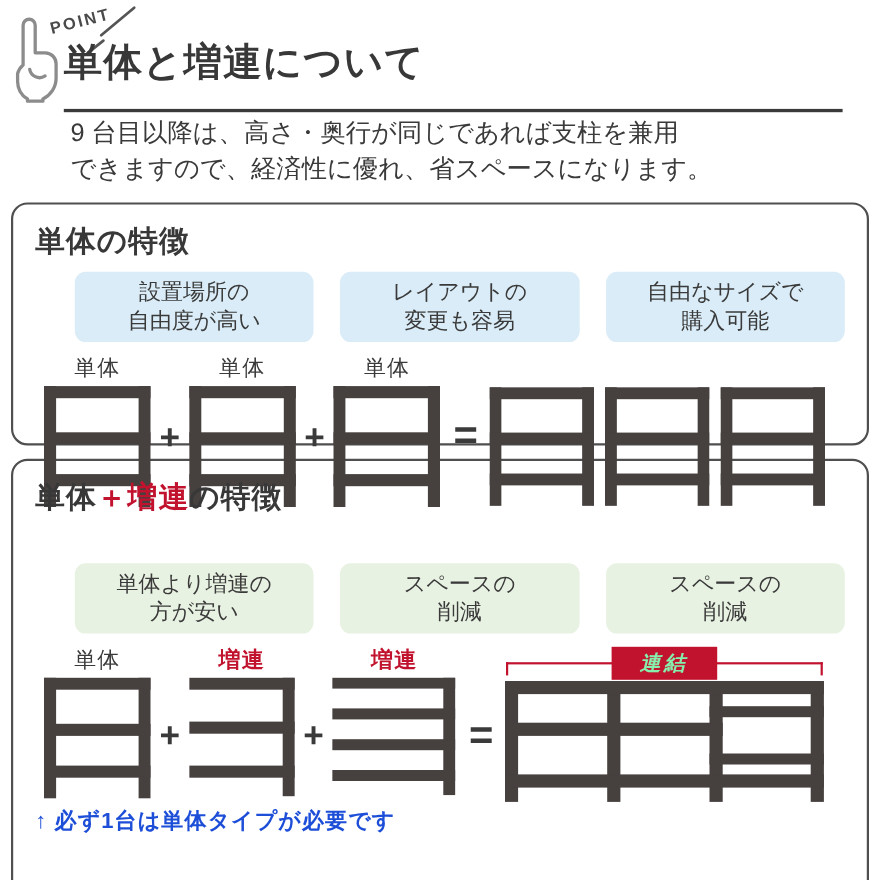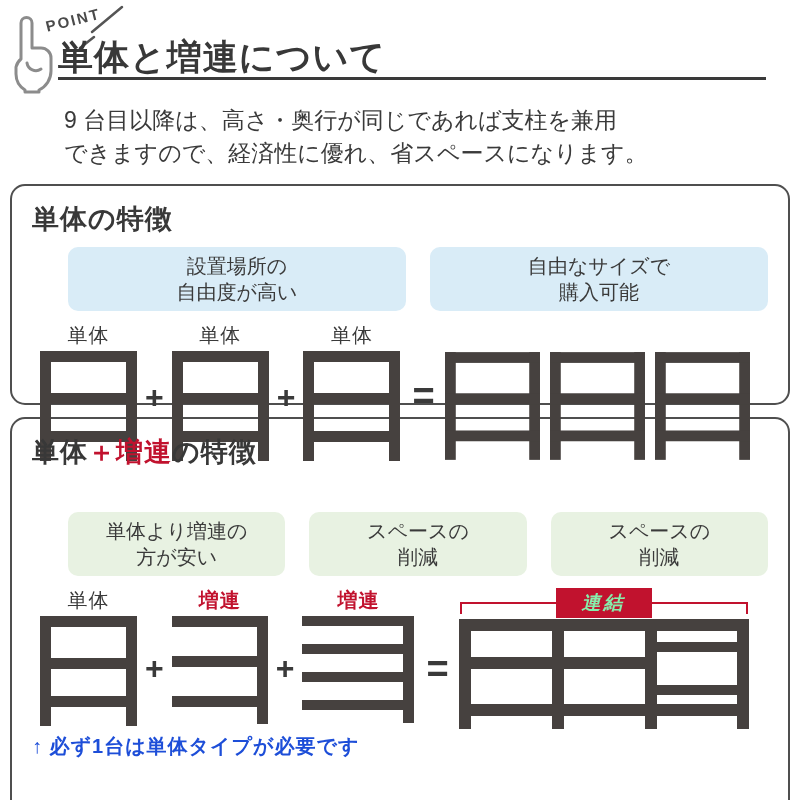--- a/index.html
+++ b/index.html
@@ -19,21 +19,21 @@
   .header{position:relative;height:92px;}
   .hand-icon{position:absolute;left:8px;top:12px;}
   .slash-icon{position:absolute;left:78px;top:2px;}
   .point-label{
     position:absolute;left:46px;top:18px;
     font-size:15px;font-weight:bold;letter-spacing:2px;color:#4a4a4a;
     transform:rotate(-14deg);transform-origin:left center;
   }
   .title-wrap{
     position:absolute;left:58px;top:38px;width:708px;
-    border-bottom:3px solid #3a3a3a;padding-bottom:0;
+    border-bottom:3px solid #3a3a3a;padding-bottom:22px;
   }
   .page-title{font-size:35px;font-weight:bold;letter-spacing:1px;color:#383838;line-height:1.1;}
 
   
   .intro{
     margin:12px 30px 0 64px;
     font-size:23px;line-height:1.44;white-space:pre-line;color:#3a3a3a;
   }
 
   
@@ -106,20 +106,22 @@
 
   <p class="intro">9 台目以降は、高さ・奥行が同じであれば支柱を兼用
 できますので、経済性に優れ、省スペースになります。</p>
 
   <div class="section-box box-standalone">
     <h2 class="box-heading">単体の特徴</h2>
 
     <div class="pill-row">
       <div class="pill blue">設置場所の
 自由度が高い</div>
+      <div class="pill blue">レイアウトの
+変更も容易</div>
       <div class="pill blue">自由なサイズで
 購入可能</div>
     </div>
 
     <div class="diagram-row">
       <div class="unit">
         <div class="unit-label">単体</div>
         <svg class="shelf" width="97" height="110" viewBox="0 0 97 110" fill="#46413f">
           <rect x="0" y="0" width="11" height="110"></rect>
             <rect x="86" y="0" width="11" height="110"></rect>

